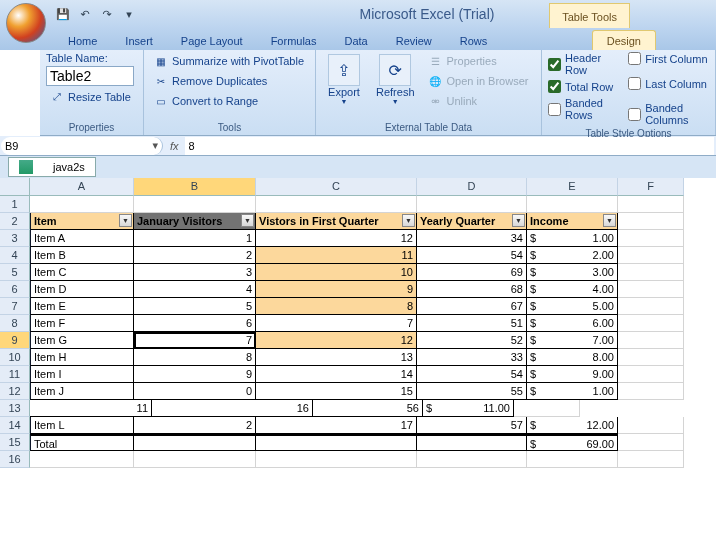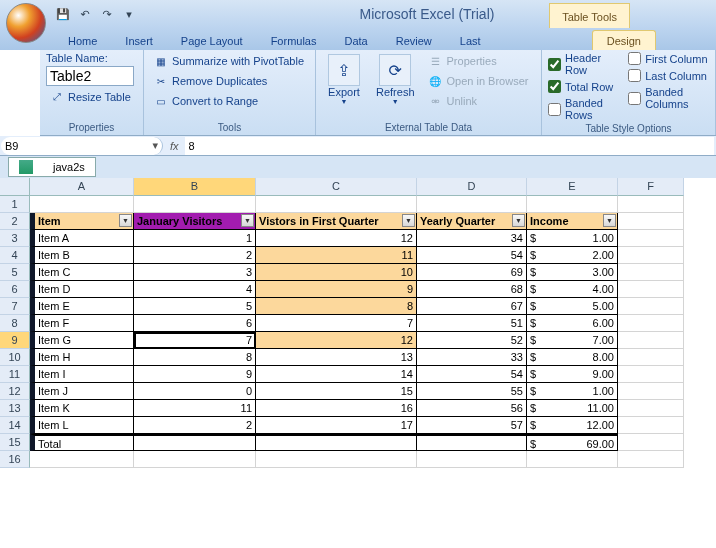--- a/index.html
+++ b/index.html
@@ -59,28 +59,28 @@
 .cell { border-right: 1px solid #d4d4d4; border-bottom: 1px solid #d4d4d4; padding: 0 3px; font-size: 11px; line-height: 16px; overflow: hidden; white-space: nowrap; }
 .cA { width: 104px; }
 .cB { width: 122px; }
 .cC { width: 161px; }
 .cD { width: 110px; }
 .cE { width: 91px; }
 .cF { width: 66px; }
 
 
 .tblcell { border-right: 1px solid #000; border-bottom: 1px solid #000; }
-.tblcell.left { border-left: 5px solid #0f172a; }
+.tblcell.left { border-left: 1px solid #0f172a; }
 .tblhdr { background: #fcd89c; font-weight: bold; color: #000; position: relative; }
 .tbltot { font-weight: normal; border-top: 2px solid #000; }
 .dd-arrow { position: absolute; right: 1px; top: 1px; width: 13px; height: 13px; background: linear-gradient(#f8f8f8,#d8d8d8); border: 1px solid #888; font-size: 7px; text-align: center; line-height: 11px; color: #333; }
 .num { text-align: right; }
 .money { display: flex; justify-content: space-between; }
 .hl-orange { background: #fcd89c; }
-.sel-col-hl { background: #a21caf; }
+.sel-col-hl { background: #737373; }
 .active-cell { outline: 2px solid #000; outline-offset: -2px; background: #fff; position: relative; z-index: 2; }
 
 .icon { width: 14px; height: 14px; display: inline-flex; align-items: center; justify-content: center; font-size: 10px; }
 </style>
 </head>
 <body>
 
 <div class="titlebar">
   <div class="office-btn"></div>
   <div class="qat">
@@ -93,21 +93,21 @@
   <div class="table-tools">Table Tools</div>
 </div>
 
 <div class="ribbon-tabs">
   <div class="ribbon-tab">Home</div>
   <div class="ribbon-tab">Insert</div>
   <div class="ribbon-tab">Page Layout</div>
   <div class="ribbon-tab">Formulas</div>
   <div class="ribbon-tab">Data</div>
   <div class="ribbon-tab">Review</div>
-  <div class="ribbon-tab">Last</div>
+  <div class="ribbon-tab">Rows</div>
   <div class="ribbon-tab active design-pos">Design</div>
 </div>
 
 <div class="ribbon">
   <div class="ribbon-group" style="width:104px">
     <div class="ribbon-group-body" style="flex-direction:column;gap:2px">
       <div style="color:#15428b">Table Name:</div>
       <input class="tbl-name-input" value="Table2" style="">
       <div class="rb-btn">
           <span class="icon">⤢</span>
@@ -173,21 +173,21 @@
           </label>
         <label class="rb-check">
             <input type="checkbox" checked="" style="">
             <span>Total Row</span>
           </label>
         <label class="rb-check">
             <input type="checkbox" style="">
             <span>Banded Rows</span>
           </label>
       </div>
-      <div class="rb-vert-list" style="gap:4px;margin-left:8px">
+      <div class="rb-vert-list" style="gap:12px;margin-left:8px">
         <label class="rb-check">
             <input type="checkbox" style="">
             <span>First Column</span>
           </label>
         <label class="rb-check">
             <input type="checkbox" style="">
             <span>Last Column</span>
           </label>
         <label class="rb-check">
             <input type="checkbox" style="">
@@ -379,21 +379,20 @@
         <div class="cell cE tblcell">
           <span class="money">
             <span>$</span>
             <span>1.00</span>
           </span>
         </div>
         <div class="cell cF"></div>
       </div>
       <div class="row">
         <div class="rowhdr">13</div>
-        <div class="cell cA tblcell left">Item K</div>
         <div class="cell cB tblcell num">11</div>
         <div class="cell cC tblcell num">16</div>
         <div class="cell cD tblcell num">56</div>
         <div class="cell cE tblcell">
           <span class="money">
             <span>$</span>
             <span>11.00</span>
           </span>
         </div>
         <div class="cell cF"></div>

